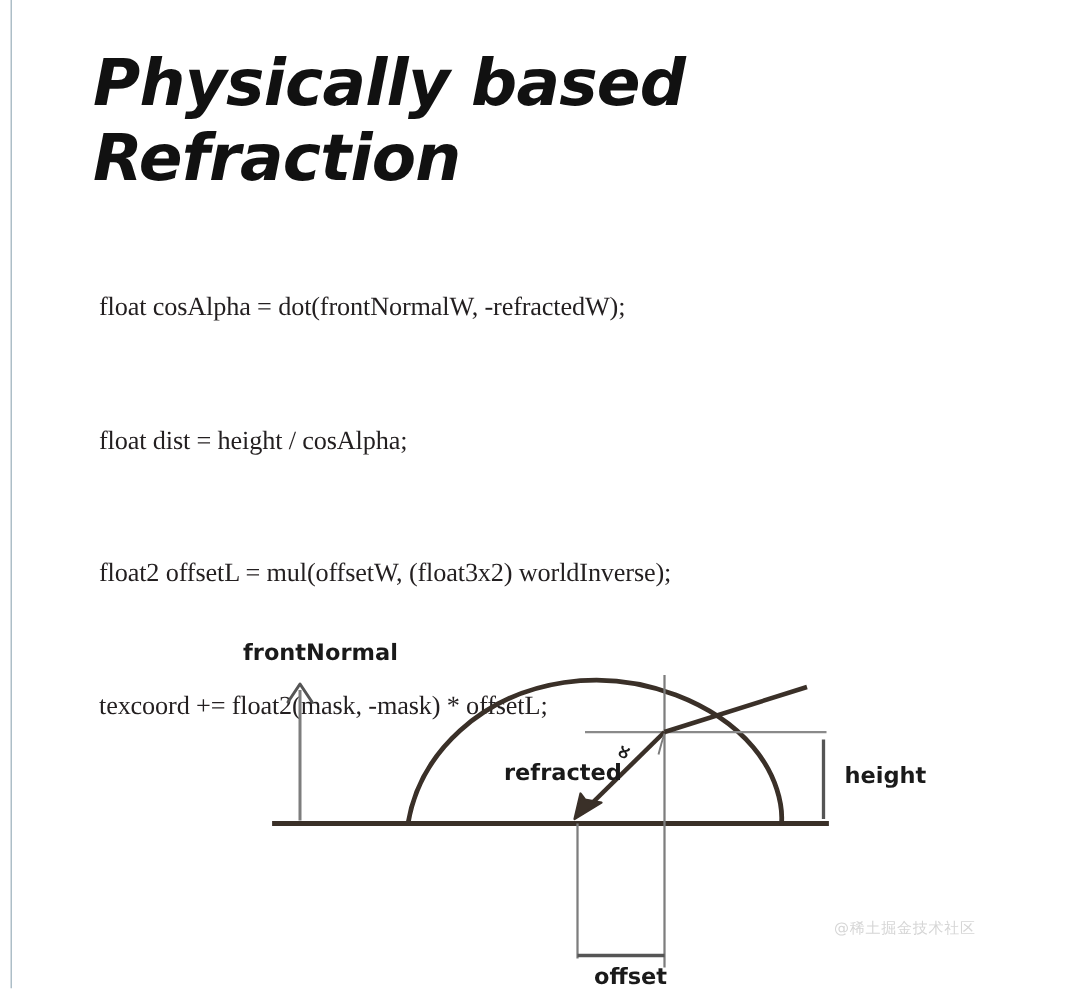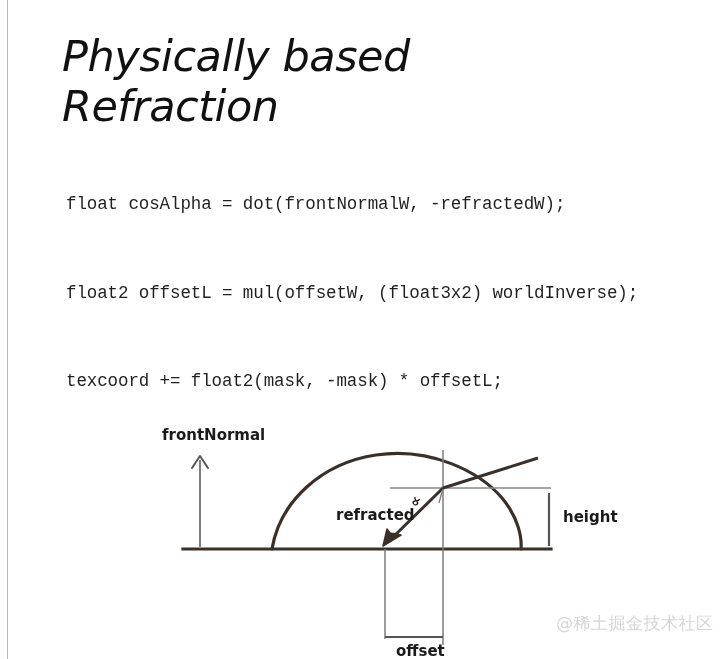--- a/index.html
+++ b/index.html
@@ -39,32 +39,32 @@
   #title {
     position: absolute;
     left: 62px;
     top: 2px;
     width: 600px;
     color: #111111;
     font-family: "DejaVu Sans", sans-serif;
     font-size: 43px;
     line-height: 50px;
     font-style: italic;
-    font-weight: 400;
+    font-weight: 700;
     letter-spacing: -0.5px;
     white-space: pre-line;
   }
 
   
   #code-block {
     position: absolute;
     left: 66px;
     top: 131px;
     width: 600px;
-    font-family: Liberation Mono, monospace;
+    font-family: Liberation Serif, serif;
     font-size: 17.5px;
     line-height: 29.5px;
     color: #231f20;
     white-space: pre;
     letter-spacing: -0.1px;
   }
   .code-line { display: block; white-space: pre-wrap; }
 
   
   #figure {
@@ -89,38 +89,39 @@
     font-weight: 600;
   }
 
   
   #watermark {
     position: absolute;
     left: 556px;
     top: 612px;
     color: #d6d6d6;
     font-family: "DejaVu Sans", sans-serif;
-    font-size: 17px;
+    font-size: 10px;
     letter-spacing: 0.5px;
     white-space: nowrap;
     user-select: none;
   }
 </style>
 </head>
 <body>
 
 <div id="slide" style="background: rgb(255, 255, 255);">
 
   <div id="left-rule" style="background: rgb(159, 179, 189);"></div>
 
   <h1 id="title">Physically based
 Refraction</h1>
 
   <div id="code-block" style="color: rgb(35, 31, 32);">
     <span class="code-line">float cosAlpha = dot(frontNormalW, -refractedW);</span>
+    <span class="code-line">float dist = height / cosAlpha;</span>
     <span class="code-line">float2 offsetL = mul(offsetW, (float3x2) worldInverse);</span>
     <span class="code-line">texcoord += float2(mask, -mask) * offsetL;</span>
   </div>
 
   <div id="figure">
     <svg width="500" height="244" viewBox="0 0 500 244">
 
       <line x1="43" y1="134" x2="411" y2="134" stroke="#3a3028" stroke-width="3.2" stroke-linecap="square"></line>
 
       <path d="M 132 134

